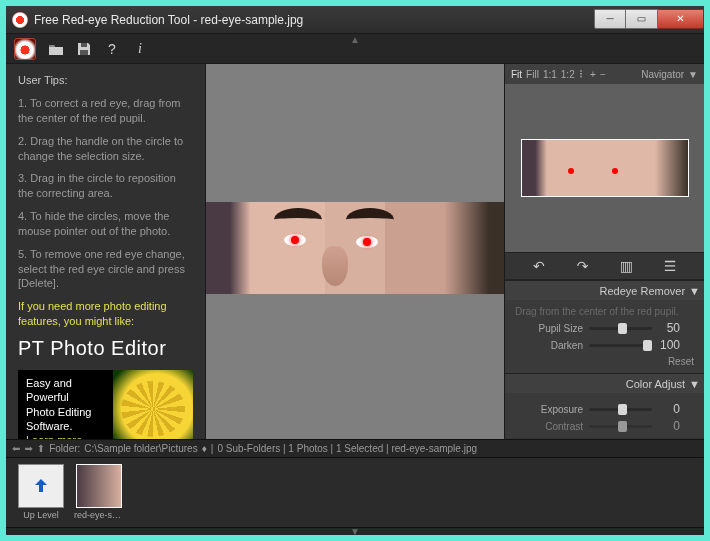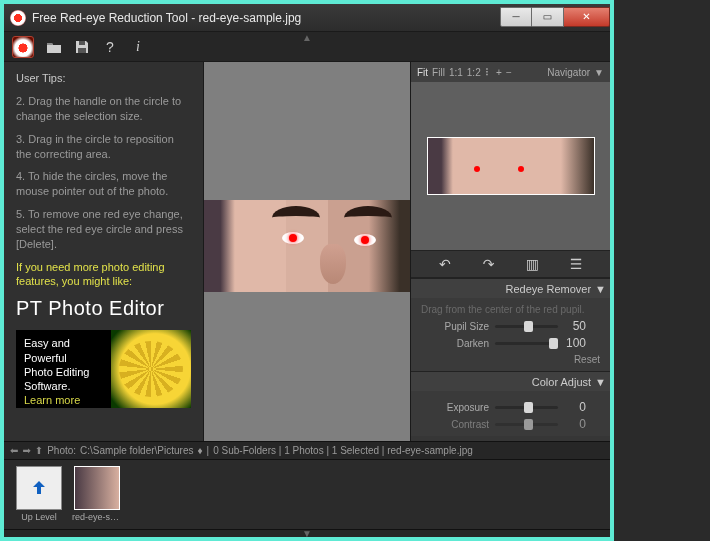--- a/index.html
+++ b/index.html
@@ -1,18 +1,18 @@
 <!DOCTYPE html>
 <html><head>
 <meta charset="utf-8">
 <style>
   * { box-sizing: border-box; margin: 0; padding: 0; font-family: "Segoe UI", Tahoma, sans-serif; }
   body { background: #2a2a2a; width: 710px; height: 541px; overflow: hidden; color: #b8b8b8; font-size: 11px; }
   
-  .win-frame { border: 4px solid #5eead4; width: 614px; height: 541px; display: flex; flex-direction: column; }
+  .win-frame { border: 6px solid #5eead4; width: 710px; height: 541px; display: flex; flex-direction: column; }
   .titlebar { height: 28px; background: linear-gradient(#3a3a3a,#2c2c2c); display: flex; align-items: center; border-bottom: 1px solid #1a1a1a; }
   .titlebar-icon { width: 16px; height: 16px; margin: 0 6px; position: relative; }
   .titlebar-icon .eye { position:absolute; inset:0; border-radius:50%; background:radial-gradient(circle at 50% 50%, #ff3020 0 35%, #fff 36% 60%, #900 80%); }
   .titlebar-text { flex:1; color:#e8e8e8; font-size:12px; }
   .win-btns { display:flex; }
   .win-btn { width:32px; height:20px; margin-top:-2px; display:flex; align-items:center; justify-content:center; color:#333; font-size:10px; }
   .win-min { background: linear-gradient(#e9e9e9,#cfcfcf); border:1px solid #6a6a6a; border-radius:0 0 0 2px;}
   .win-max { background: linear-gradient(#e9e9e9,#cfcfcf); border:1px solid #6a6a6a; border-left:none;}
   .win-close{ background: linear-gradient(#e58070,#c43a2a); border:1px solid #7a2a20; border-left:none; color:#fff; width:46px; border-radius:0 0 2px 0;}
   
@@ -106,20 +106,21 @@
     </div>
     <div class="tb-icon">?</div>
     <div class="tb-icon" style="font-family:Georgia;font-style:italic;">i</div>
     <div class="tb-gripper">▲</div>
   </div>
 
   <div class="main">
 
     <div class="left">
       <h4>User Tips:</h4>
+      <div class="tip">1. To correct a red eye, drag from the center of the red pupil.</div>
       <div class="tip">2. Drag the handle on the circle to change the selection size.</div>
       <div class="tip">3. Drag in the circle to reposition the correcting area.</div>
       <div class="tip">4. To hide the circles, move the mouse pointer out of the photo.</div>
       <div class="tip">5. To remove one red eye change, select the red eye circle and press [Delete].</div>
       <div class="promo-lead">If you need more photo editing features, you might like:</div>
       <div class="promo-title">PT Photo Editor</div>
       <div class="promo-box">
         <div class="promo-text">
           <span>Easy and</span><br>
           <span>Powerful</span><br>
@@ -215,21 +216,21 @@
           <div class="val">0</div>
         </div>
       </div>
     </div>
   </div>
 
   <div class="status">
     <span class="arr">⬅</span>
     <span class="arr">➡</span>
     <span class="arr">⬆</span>
-    <span>Photo:</span>
+    <span>Folder:</span>
     <span>C:\Sample folder\Pictures</span>
     <span>♦</span>
     <span>|</span>
     <span>0 Sub-Folders | 1 Photos | 1 Selected | red-eye-sample.jpg</span>
   </div>
 
   <div class="strip">
     <div class="strip-item uplev">
       <div class="th">
           <svg viewBox="0 0 20 20">

